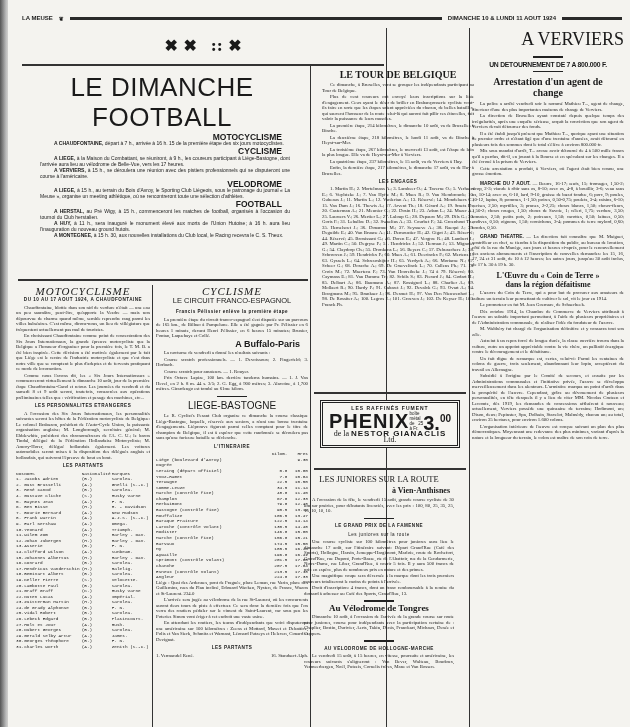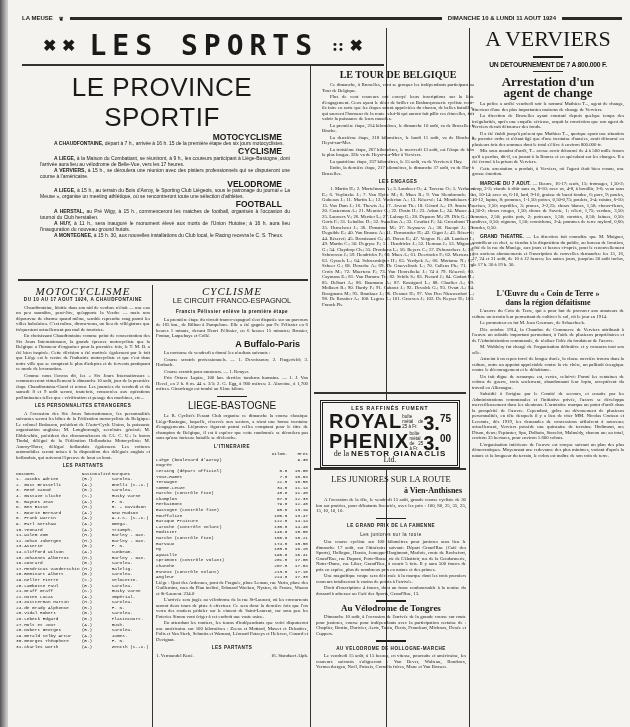--- a/index.html
+++ b/index.html
@@ -30,52 +30,51 @@
   .ad { border: 3px double #222; margin: 4px 6px; padding: 3px 6px; background: #f6f5f1; }
   .ad .top { text-align: center; font-family: "Liberation Sans", sans-serif; font-size: 5px; font-weight: bold; letter-spacing: 1px; }
   .ad .row { display: flex; align-items: center; justify-content: space-between; }
   .ad .brand { font-family: "Liberation Sans", sans-serif; font-weight: bold; font-size: 20px; line-height: 20px; letter-spacing: 1px; }
   .ad .box { font-family: "Liberation Sans", sans-serif; font-size: 4.5px; line-height: 5px; }
   .ad .price { font-family: "Liberation Sans", sans-serif; font-size: 20px; font-weight: bold; }
   .ad .price sup { font-size: 10px; }
   .ad .foot { text-align: center; font-family: "Liberation Serif", serif; font-size: 8px; }
   .ad .foot b { font-family: "Liberation Sans", sans-serif; font-weight: bold; letter-spacing: 1px; }
   .divider { width: 30px; height: 1.5px; background: #222; margin: 4px auto; }
-  .verv-title { font-family: "Liberation Serif", serif; font-size: 22px; text-align: center; line-height: 26px; }
+  .verv-title { font-family: "Liberation Serif", serif; font-size: 18px; text-align: right; line-height: 26px; }
   .verv-sub { font-family: "Liberation Sans", sans-serif; font-weight: bold; font-size: 8px; text-align: center; letter-spacing: -0.3px; transform: scaleX(0.85); }
   .bold-lead { font-family: "Liberation Sans", sans-serif; font-weight: bold; }
 </style>
 </head>
 <body>
 
 <div class="edge-left"></div>
 <div class="page"></div>
 
 <div class="masthead">
   <span>LA MEUSE</span>
   <span style="font-size:6px;">❦</span>
   <span class="rule"></span>
   <span>DIMANCHE 10 &amp; LUNDI 11 AOUT 1924</span>
   <span class="rule short"></span>
 </div>
 
 <div class="banner">
   <span class="orn">✖ ✖</span>
-  <span class="title">LES SPORTS</span>
   <span class="orn">:: ✖</span>
 </div>
 <div class="hrule" style="left:22px; top:64px; width:362px;"></div>
 
 <div class="vline" style="left:386px; top:28px; height:699px;"></div>
 <div class="vline" style="left:310px; top:66px; height:661px;"></div>
 <div class="vline" style="left:152px; top:285px; height:442px;"></div>
 <div class="vline" style="left:469px; top:28px; height:699px;"></div>
 
 <div class="col" style="left:14px; top:72px; width:296px; height:205px;">
-  <div class="h-big">LE PROVINCE SPORTIF</div>
+  <div class="h-big">LE DIMANCHE FOOTBALL</div>
 
   <div class="sec">MOTOCYCLISME</div>
   <div class="para"><b>A CHAUDFONTAINE,</b> <span>départ à 7 h., arrivée à 16 h. 15 de la première étape des six jours motocyclistes.</span></div>
 
   <div class="sec">CYCLISME</div>
   <div class="para"><b>A LIEGE,</b> <span>à la Maison du Combattant, se réuniront, à 9 h., les coureurs participant à Liége-Bastogne, dont l'arrivée aura lieu au vélodrome de Belle-Vue, vers les 17 heures.</span></div>
   <div class="para"><b>A VERVIERS,</b> <span>à 15 h., se déroulera une réunion avec des pistiers professionnels qui se disputeront une course à l'américaine.</span></div>
 
   <div class="sec">VELODROME</div>
   <div class="para"><b>A LIEGE,</b> <span>à 15 h., au terrain du Bois d'Avroy, le Sporting Club Liégeois, sous le patronage du journal « La Meuse », organise un meeting athlétique, où se rencontreront toute une sélection d'athlètes.</span></div>
@@ -450,37 +449,32 @@
   <div class="body">Enfin, la dernière étape, 217 kilomètres, le dimanche 17 août, va de Huy à Bruxelles.</div>
   <div class="small-cap">LES ENGAGES</div>
   <div class="body">1. Martin H.; 2. Mortelmans A.; 3. Lambeer O.; 4. Taverne O.; 5. Verhaert E.; 6. Vuylsteke J.; 7. Van Hyfte M.; 8. Maes R.; 9. Van Slembrouck; 10. Gubeaus J.; 11. Martin L.; 12. Vanlerian A.; 13. Réservé; 14. Mondelaers C.; 15. Van Dam J.; 16. Thewis A.; 17. Arvent Th.; 18. Gérard A.; 19. Smets D.; 20. Casterman A.; 21. Meunier C.; 22. Dosin H.; 23. Adam L.; 24. Mazer A.; 25. Lauwers V.; 26. Mertier L.; 27. Laloup G.; 28. Depauw M.; 29. Dils G.; 30. Goris F.; 31. Leballoe D.; 32. Swaelius A.; 33. Courbet F.; 34. Groenhout Th.; 35. Hemelsoet J.; 36. Donamur M.; 37. Seynaeve A.; 38. Raequi J.; 39. Deguilde E.; 40. Van Bruane A.; 41. Demoustier H.; 42. Gigot J.; 43. Réservé; 44. Réservé; 45. Bronissant G.; 46. Doren E.; 47. Vergroe R.; 48. Lambert J.; 49. Martin C.; 50. Degryse F.; 51. Hendrickx J.; 52. Herman J.; 53. Mignolet G.; 54. Claydorp Ch.; 55. Dronkens L.; 56. Beyers C.; 57. Debusschere J.; 58. Schrooven J.; 59. Hendrickx F.; 60. Maes A.; 61. Deerinckx F.; 62. Mertens J.; 63. Gyssels L.; 64. Schreurshijter H.; 65. Verdyck A.; 66. Moriame N.; 67. Scheer G.; 68. Dossche A.; 69. De Graevelinck L.; 70. Callens Ph.; 71. De Croix M.; 72. Maertens F.; 73. Van Hooreibeke J.; 74 à 79. Réservé; 80. Caymans E.; 81. Van Damme Tr.; 82. Schils S.; 83. Pierard J.; 84. Godart H.; 85. Delbart A.; 86. Baumann A.; 87. Rossignol L.; 88. Charlier A.; 89. Mollaert R.; 90. Hardy F.; 91. Cabaret J.; 92. Devalck G.; 93. Ovart A.; 94. Boogmans M.; 95. Brankaer J.; 96. Desmet H.; 97. Van Den Nieuwenhof L.; 98. De Rossiter A.; 100. Legros E.; 101. Groeven J.; 102. De Keyser H.; 103. Franck Ph.</div>
 </div>
 <div class="hrule" style="left:314px; top:392px; width:152px;"></div>
 
 <div class="col" style="left:314px; top:396px; width:152px; height:72px;">
   <div class="ad">
     <div class="top">LES RAFFINÉS FUMENT</div>
     <div class="row">
-      <span class="brand">ROYAL</span>
-      <span class="box" style="width:28px;">boîte métal de 25 à Fr.</span>
-      <span class="price"><span>3.</span><sup>75</sup></span>
-    </div>
-    <div class="row">
       <span class="brand">PHENIX</span>
       <span class="box" style="width:28px;">boîte métal de 25 à Fr.</span>
       <span class="price"><span>3.</span><sup>00</sup></span>
     </div>
     <div class="foot">
       <span>de la</span> <b>NESTOR GIANACLIS</b> <span>Ltd.</span>
     </div>
   </div>
 </div>
 <div class="hrule" style="left:314px; top:468px; width:152px;"></div>
 
-<div class="col" style="left:316px; top:472px; width:150px; height:255px;">
+<div class="col" style="left:304px; top:472px; width:150px; height:255px;">
   <div class="hsub" style="font-family:'Liberation Serif',serif;font-size:8.5px;">LES JUNIORES SUR LA ROUTE</div>
   <div class="hsubb" style="text-align:right;font-family:'Liberation Serif',serif;font-size:8px;margin:4px;">à Vien-Anthisnes</div>
   <div class="body">A l'occasion de la fête, le vendredi 15 août, grande course cycliste de 30 km sur prairies, pour débutants licenciés, avec les prix : 100, 80, 25, 35, 25, 15, 10, 10, 10.</div>
   <div class="divider"></div>
   <div class="small-cap">LE GRAND PRIX DE LA FAMENNE</div>
   <div class="small-cap" style="font-weight:normal;">Les juniores sur la route</div>
   <div class="body">Une course cycliste sur 100 kilomètres pour juniores aura lieu le dimanche 17 août, sur l'itinéraire suivant: Départ Grand'Rue (Café des Sports), Hollogne, Harsin, Jemeppe-Hargimont, Marloie, route de Rochefort, Grand'Rue, rue Dupont, Porte-Basse, rte de l'Abattoir, rue de la Gendarmerie, Notre-Dame, rue Liber, Grand'Rue, à courir 5 fois. Il y aura 500 francs de prix en espèce, plus de nombreux prix en nature et des primes.</div>
   <div class="body">Une magnifique coupe sera décernée à la marque dont les trois premiers coureurs totaliseront le moins de points à l'arrivée.</div>
   <div class="body">Droit d'inscription: 4 francs, dont un franc remboursable à la remise du dossard à adresser au Café des Sports, Grand'Rue, 13.</div>
   <div class="divider"></div>
@@ -489,29 +483,29 @@
   <div class="divider"></div>
   <div class="small-cap">AU VELODROME DE HOLLOGNE-MARCHE</div>
   <div class="body">Le vendredi 15 août, à 15 heures, en vitesse, poursuite et américaine, les coureurs suivants s'aligneront : Van Bever, Walteau, Boudoux, Vermeerbergen, Noël, Putzeis, Cornelis frères, Mane et Van Bossen.</div>
 </div>
 
 <div class="col" style="left:472px; top:26px; width:152px; height:701px;">
   <div class="verv-title">A VERVIERS</div>
   <div class="divider"></div>
   <div class="verv-sub">UN DETOURNEMENT DE 7 A 800.000 F.</div>
   <div class="divider"></div>
-  <div class="hsubb" style="font-family:'Liberation Serif',serif;font-size:13px;line-height:11px;padding:0 14px;">Arrestation d'un agent de change</div>
+  <div class="hsubb" style="font-family:'Liberation Serif',serif;font-size:10px;line-height:11px;padding:0 14px;">Arrestation d'un agent de change</div>
   <div class="body">La police a arrêté vendredi soir le nommé Mathieu T..., agent de change, directeur d'une des plus importantes maisons de change de Verviers.</div>
   <div class="body">La direction de Bruxelles ayant constaté depuis quelque temps des irrégularités, après une enquête sérieuse, acquit la conviction que son agent de Verviers devait détourner des fonds.</div>
   <div class="body">Il a été établi jusqu'à présent que Mathieu T..., quoique ayant une situation de premier ordre et n'étant âgé que d'une trentaine d'années, avait détourné en plusieurs fois des sommes dont le total s'élève à environ 800.000 fr.</div>
   <div class="body">Mis sous mandat d'arrêt, T... avoue avoir détourné de 4 à 500 mille francs qu'il a perdus, dit-il, en jouant à la Bourse et en spéculant sur les changes. Il a été écroué à la prison de Verviers.</div>
   <div class="body">Cette arrestation a produit, à Verviers, où l'agent était bien connu, une grosse émotion.</div>
   <div class="body" style="margin-top:4px;"><span class="bold-lead">MARCHE DU 7 AOUT.</span> <span>— Beurre, 16-17; œufs, 15; fromages, 1,50-2; sirop, 2-3; viande à rôtir sans os, 8-10; avec os, 4-8, à bouillir, 3-6; veau sans os, 10-14; avec os, 6-10, lard, 9-10, graisse de bœuf fondue, 6; porc, 9; poules, 10-12, lapins, 8; pommes, 1-1,50; poires, 0,50-0,75; poulets, 3-4; raisins, 6-10; cerises, 2,50; myrtilles, 3; prunes, 2-2,25; choux blancs, 1,50; choux-fleurs, 1,50-2; choux rouges, 1,50; choux de Savoie, 1; céleri, 1,75; verdure, 3,50; tomates, 2,50; petits pois, 2; poireaux, 1,50; carottes, 0,50; laitues, 0,50; endives, 0,50; oignons, 1,50; cornichons, 3-4; pommes de terre mylord, 0,60; rondes, 0,50.</span></div>
   <div class="body" style="margin-top:4px;"><span class="bold-lead">GRAND THEATRE.</span> <span>— La direction fait connaître que M. Maiguet, contrôleur en chef, se tiendra à la disposition du public, au bureau de location, côté de la rue du Manège, aux jours et heures ci-après, pour le renouvellement des anciens abonnements et l'inscription de nouvelles demandes: les 15, 16, 17, 24 et 31 août, de 10 à 12 heures; les autres jours, jusqu'au 30 août inclus, de 17 h. 30 à 19 h. 30.</span></div>
-  <div class="hsubb" style="font-family:'Liberation Serif',serif;font-size:8px;margin-top:24px;text-align:center;">L'Œuvre du « Coin de Terre »</div>
+  <div class="hsubb" style="font-family:'Liberation Serif',serif;font-size:8px;margin-top:6px;text-align:center;">L'Œuvre du « Coin de Terre »</div>
   <div class="hsubb" style="font-family:'Liberation Serif',serif;font-size:8px;">dans la région défaitisme</div>
   <div class="body">L'œuvre du Coin de Terre, qui a pour but de procurer aux amateurs de culture un terrain leur permettant de cultiver le sol, vit le jour en 1914.</div>
   <div class="body">Le promoteur en fut M. Jean Goemare, de Schaerbeek.</div>
   <div class="body">Dès octobre 1914, la Chambre de Commerce de Verviers attribuait à l'œuvre un subside important permettant, à l'aide de plusieurs propriétaires et de l'Administration communale, de réaliser l'idée du fondateur de l'œuvre.</div>
   <div class="body">M. Walthéry fut chargé de l'organisation définitive et y consacra tout son zèle.</div>
   <div class="body">Astreint à un repos forcé de longue durée, la classe ouvrière trouva dans la culture, outre un appoint appréciable contre la vie chère, un palliatif énergique contre le découragement et le défaitisme.</div>
   <div class="body">Un fait digne de remarque est, certes, celui-ci: Parmi les centaines de colons de guerre, trois seulement, abandonnant leur lopin, acceptèrent du travail en Allemagne.</div>
   <div class="body">Subsidié à l'origine par le Comité de secours, et ensuite par les Administrations communales et l'initiative privée, l'œuvre se développa merveilleusement dans les alentours. L'armistice marqua un point d'arrêt dans la prospérité de l'œuvre. Cependant, grâce au dévouement de plusieurs personnalités, en tête desquels il y a lieu de citer MM. Nicolas Crutzen et Lecomte, dès 1919, les demandes de concessions affluèrent à nouveau; actuellement, Verviers possède une quinzaine de terrains; Hodimont, un; Dison, deux; Pepinster, Spa, Dolhain, Stavelot, Malmédy, chacun un; au total, environ 35 hectares, pour environ 1.600 colons.</div>
   <div class="body">L'organisation intérieure de l'œuvre est conçue suivant un plan des plus démocratiques. Moyennant une redevance des plus minimes, variant d'après la nature et la longueur du terrain, le colon est maître de son coin de terre.</div>
 </div>

